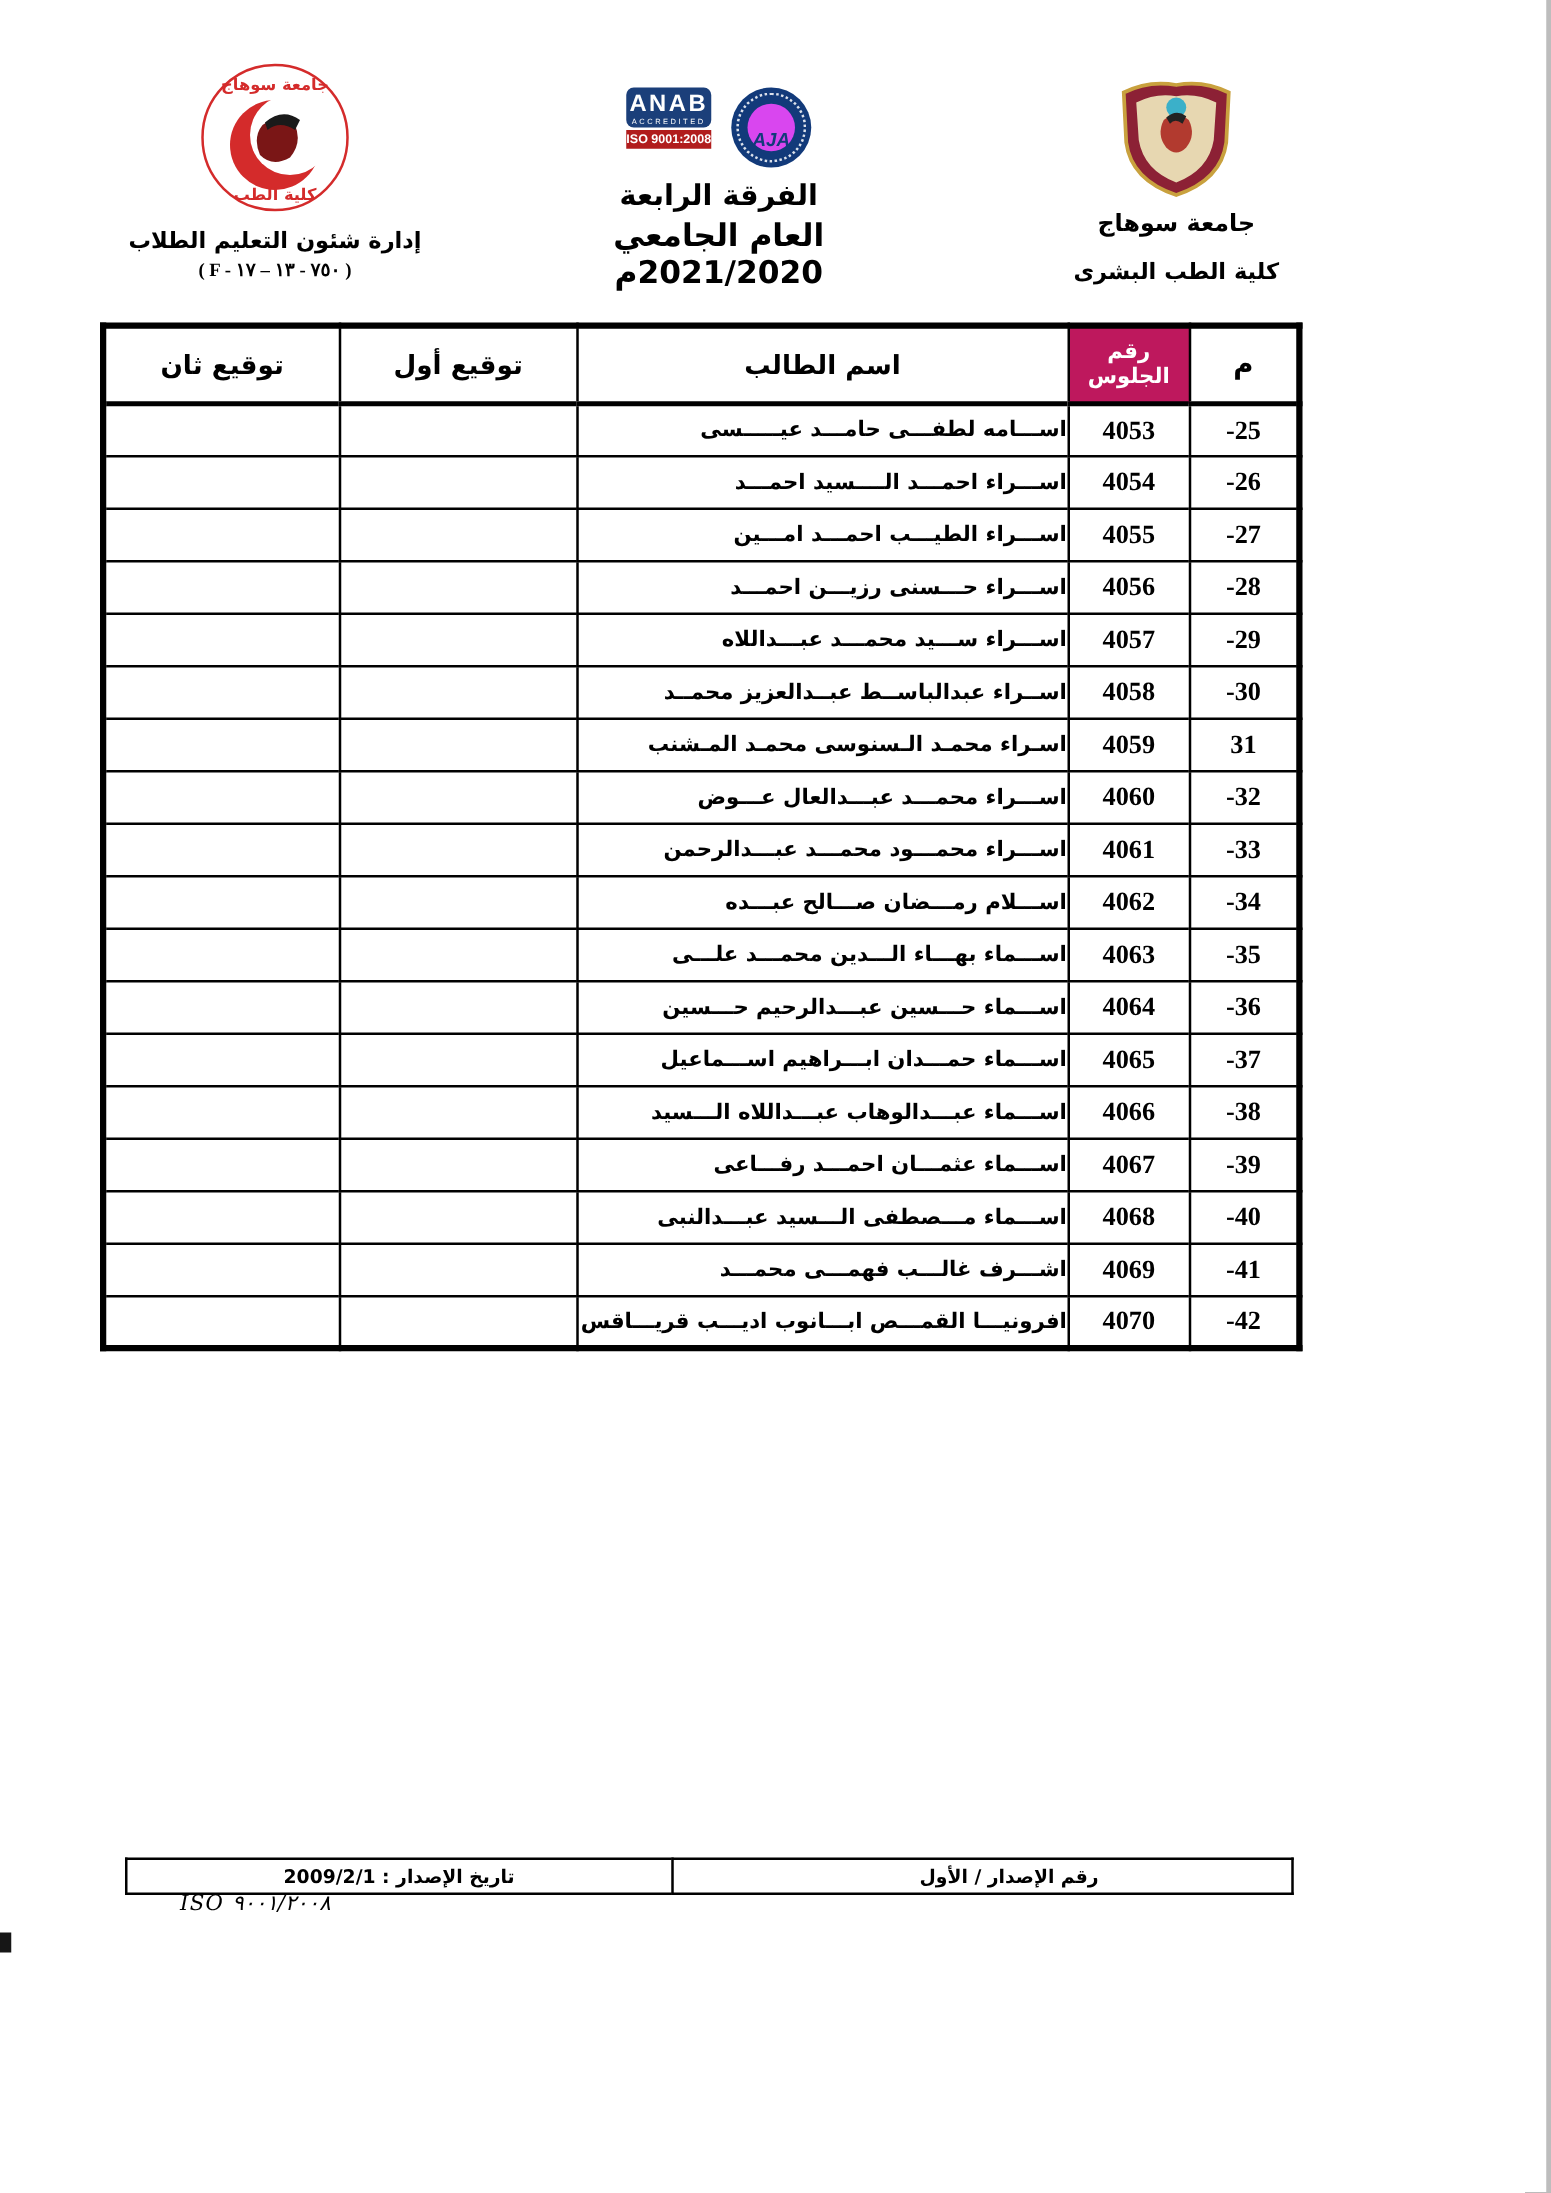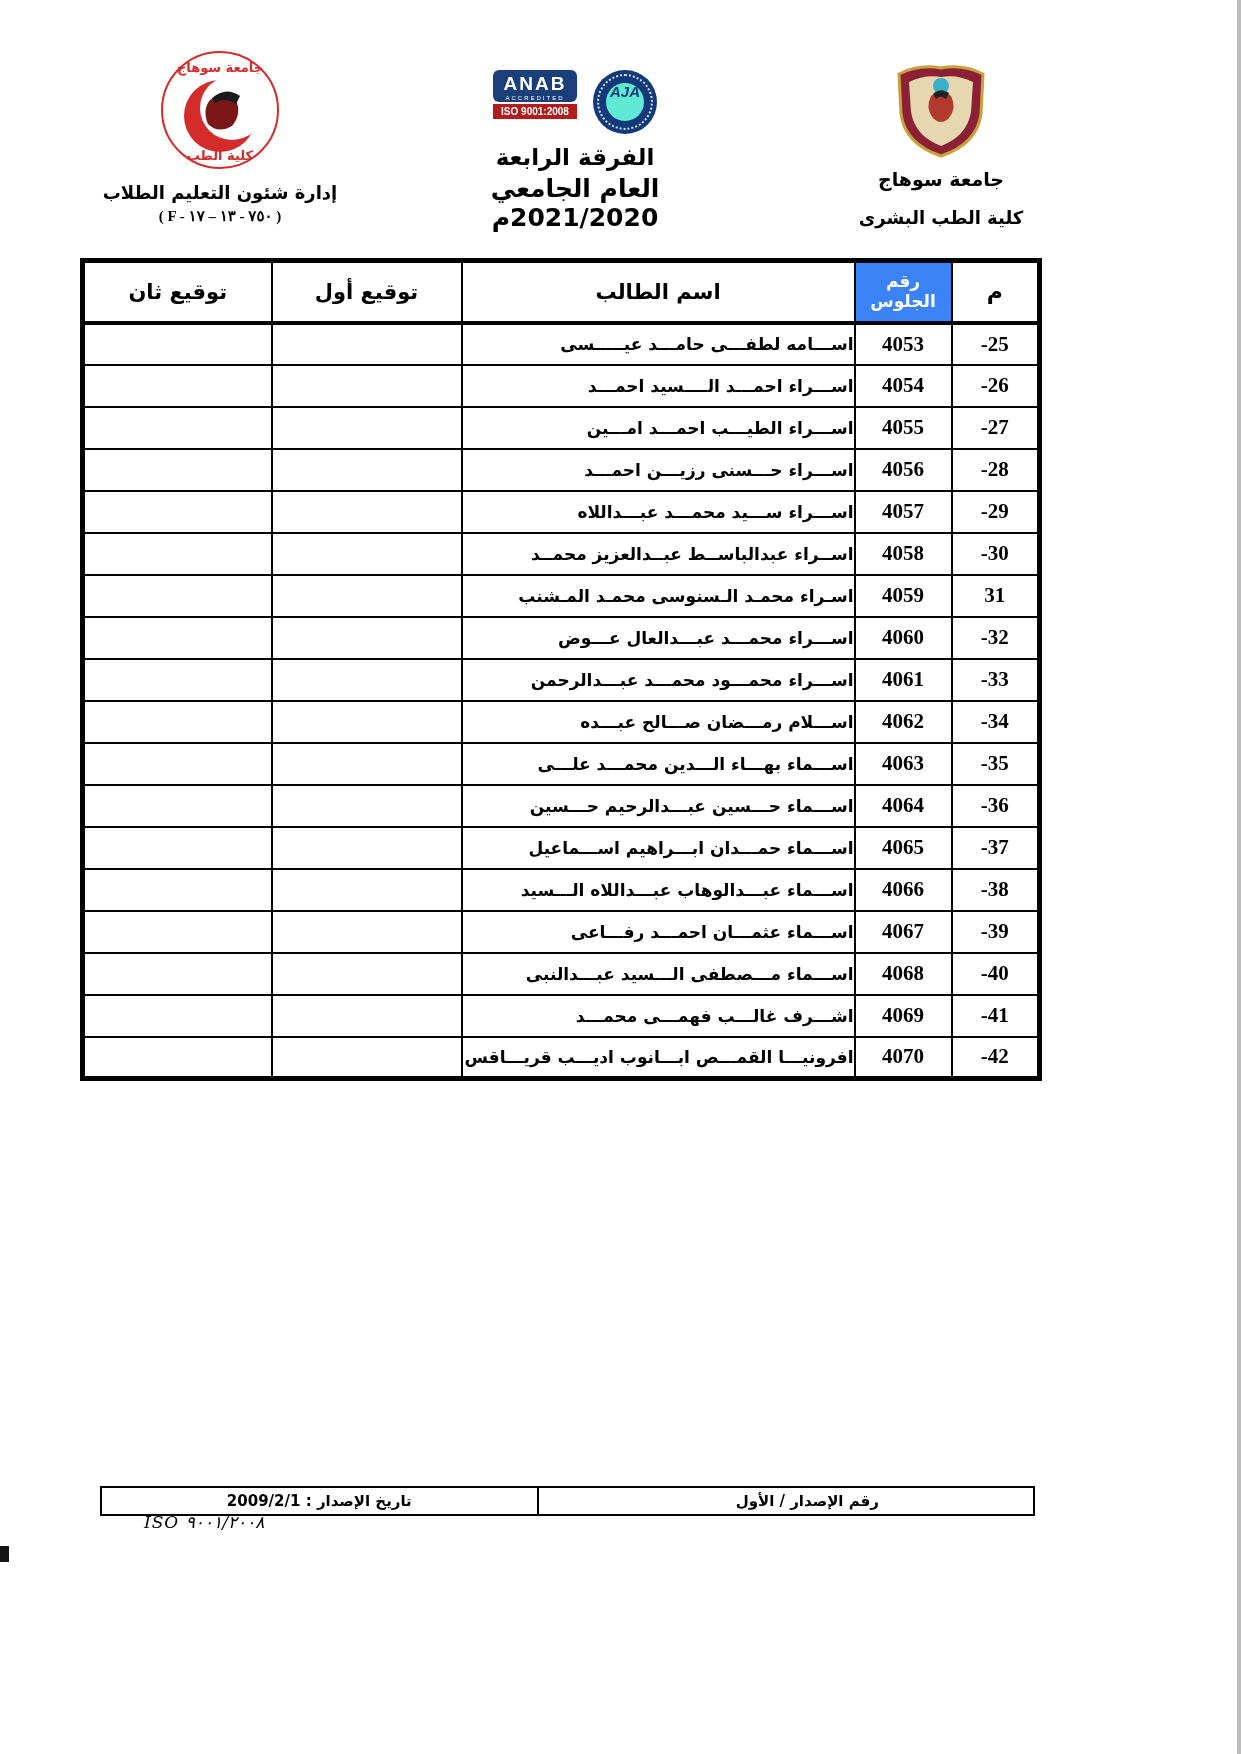--- a/index.html
+++ b/index.html
@@ -16,31 +16,31 @@
   .scan-edge-right { position:absolute; right:0; top:0; width:4px; height:100%; background:#bdbdbd; }
   .scan-speck { position:absolute; left:0; top:1546px; width:9px; height:16px; background:#161616; }
 
   
   .hdr-left { position:absolute; left:92px; top:48px; width:256px; text-align:center; }
   .hdr-left .dept-line { font-weight:bold; font-size:18px; margin-top:2px; direction:rtl; }
   .hdr-left .form-code { font-weight:bold; font-size:15px; margin-top:4px; direction:ltr; font-family:"Liberation Serif", serif; }
 
   .hdr-center { position:absolute; left:420px; top:70px; width:310px; text-align:center; }
   .cert-row { display:flex; justify-content:center; align-items:flex-start; gap:16px; }
-  .anab-logo { width:84px; }
+  .anab-logo { width:68px; }
   .anab-box { background:#1b3f7a; color:#fff; border-radius:6px; padding:3px 0 1px 0; }
   .anab-word { font-weight:bold; font-size:19px; letter-spacing:2px; font-family:"Liberation Sans", sans-serif; }
   .anab-sub { font-size:6px; letter-spacing:2px; font-family:"Liberation Sans", sans-serif; }
   .anab-iso { margin-top:2px; background:#b11c1c; color:#fff; font-weight:bold; font-size:10px;
               padding:2px 0; font-family:"Liberation Sans", sans-serif; }
   .aja-logo { position:relative; width:64px; height:64px; border-radius:50%; background:#123a7a;
               display:flex; align-items:center; justify-content:center; }
   .aja-ring { position:absolute; inset:4px; border-radius:50%; border:2px dotted rgba(255,255,255,.85); }
-  .aja-inner { width:38px; height:38px; border-radius:50%; background:#5eead4;
-               display:flex; align-items:flex-start; justify-content:center; }
+  .aja-inner { width:38px; height:38px; border-radius:50%; background:#d946ef;
+               display:flex; align-items:flex-end; justify-content:center; }
   .aja-word { color:#123a7a; font-weight:bold; font-style:italic; font-size:15px; font-family:"Liberation Sans", sans-serif; }
   .hdr-center .grade-line { font-weight:bold; font-size:23px; margin-top:10px; direction:rtl; }
   .hdr-center .year-line  { font-weight:bold; font-size:25px; margin-top:4px; direction:rtl; }
 
   .hdr-right { position:absolute; right:200px; top:60px; width:200px; text-align:center; }
   .hdr-right .uni-line { font-weight:bold; font-size:19px; margin-top:4px; direction:rtl; }
   .hdr-right .fac-line { font-weight:bold; font-size:18px; margin-top:17px; direction:rtl; }
 
   
   .main-table {
@@ -48,21 +48,21 @@
     width:957px;
     border-collapse:collapse;
     border:5px solid #000;
     direction:rtl;
     table-layout:fixed;
   }
   .main-table th, .main-table td { border:2px solid #000; padding:0; }
   .main-table thead tr { height:62px; }
   .main-table thead th { border-bottom:4px solid #000; font-weight:bold; }
   .th-num  { font-size:22px; }
-  .th-seat { background:#3b82f6; color:#fff; font-size:17px; line-height:1.15; white-space:pre-line; }
+  .th-seat { background:#be185d; color:#fff; font-size:17px; line-height:1.15; white-space:pre-line; }
   .th-name { font-size:21px; }
   .th-sig  { font-size:21px; }
   .main-table tbody tr { height:42px; }
   .cell-num  { direction:ltr; text-align:center; font-weight:bold; font-size:21px;
                font-family:"Liberation Serif", serif;margin-top:16px; }
   .cell-seat { text-align:center; font-weight:bold; font-size:21px;
                font-family:"Liberation Serif", serif; }
   .cell-name { text-align:right; padding:0 8px 0 4px; font-weight:bold; font-size:17px;
                white-space:nowrap; overflow:hidden; }
   .cell-sig  { background:#fff; }

